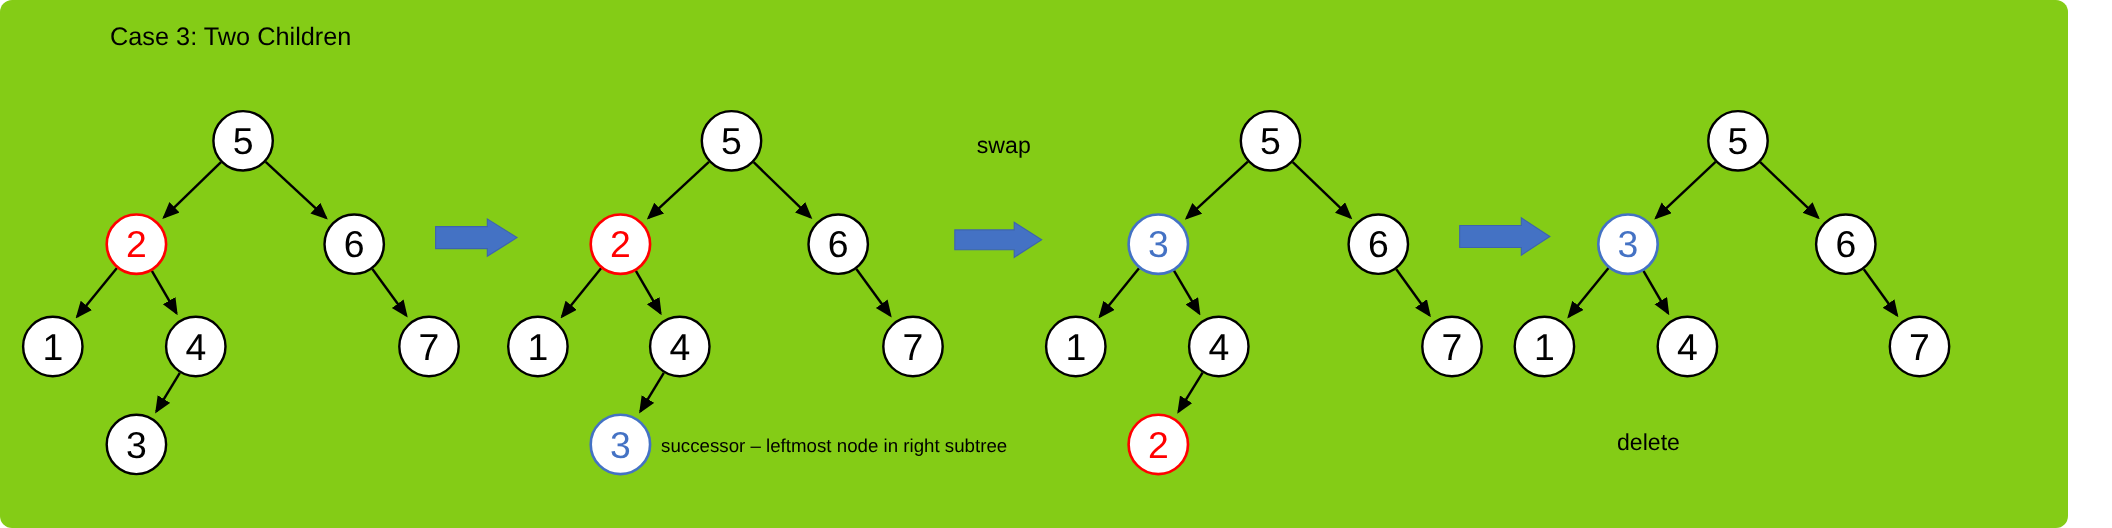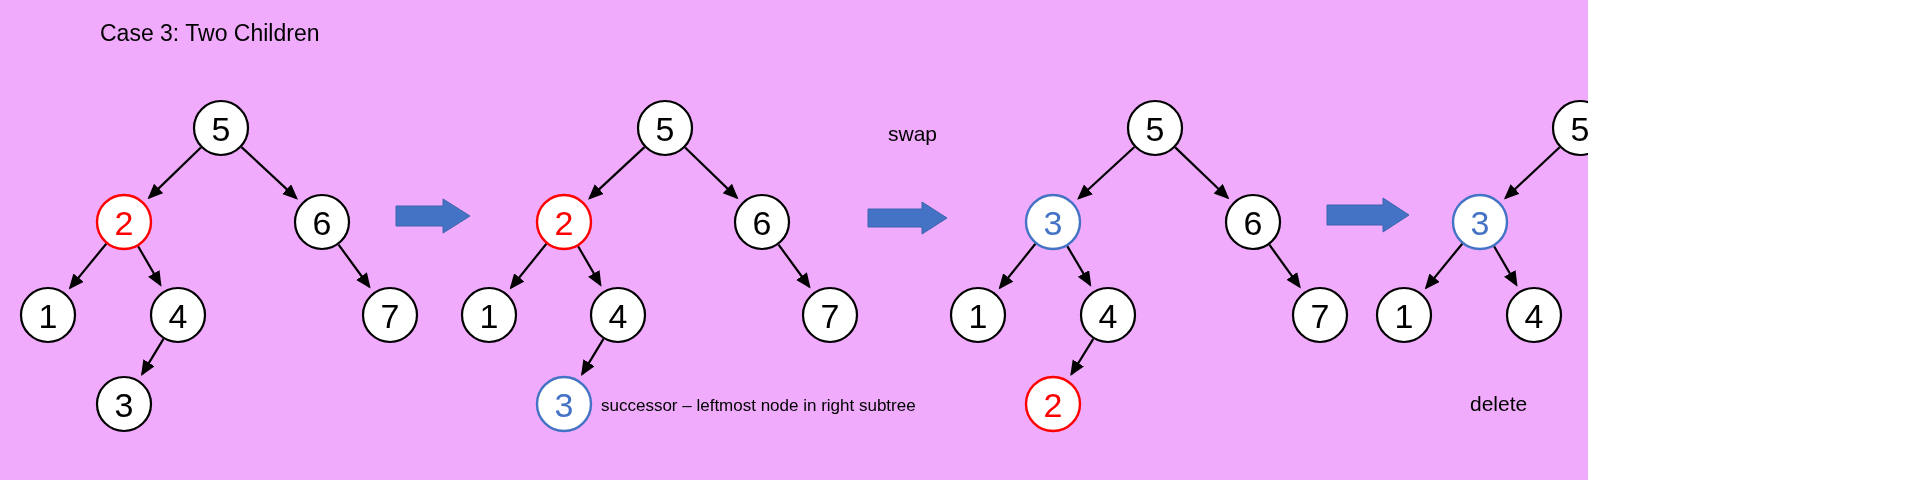--- a/index.html
+++ b/index.html
@@ -5,24 +5,25 @@
   html, body {
     margin: 0;
     padding: 0;
     background: #ffffff;
   }
   body {
     font-family: "Liberation Sans", sans-serif;
   }
   #slide {
     position: relative;
-    width: 1588px;
+    width: 1880px;
     height: 480px;
-    background: #f0abfc;
+    background: #84cc16;
     overflow: hidden;
+    border-radius: 11px;
   }
   #canvas {
     position: absolute;
     left: 0;
     top: 0;
     width: 1920px;
     height: 480px;
   }
   .node-circle {
     fill: #ffffff;

